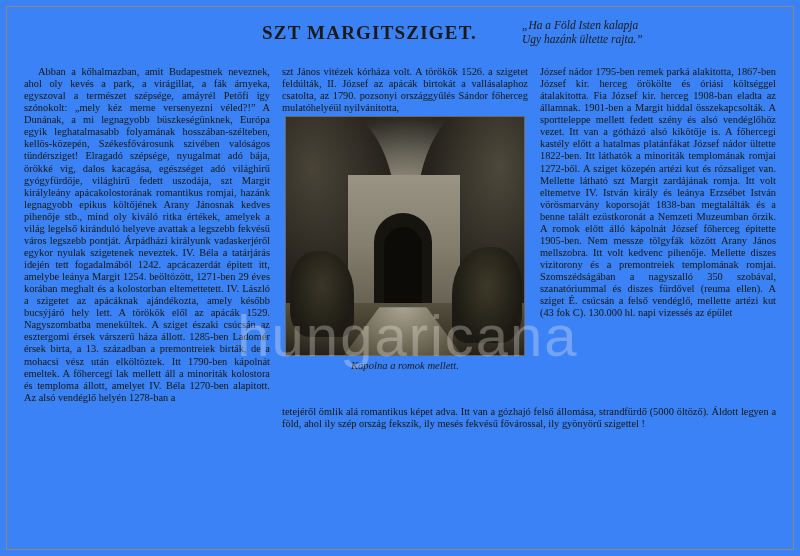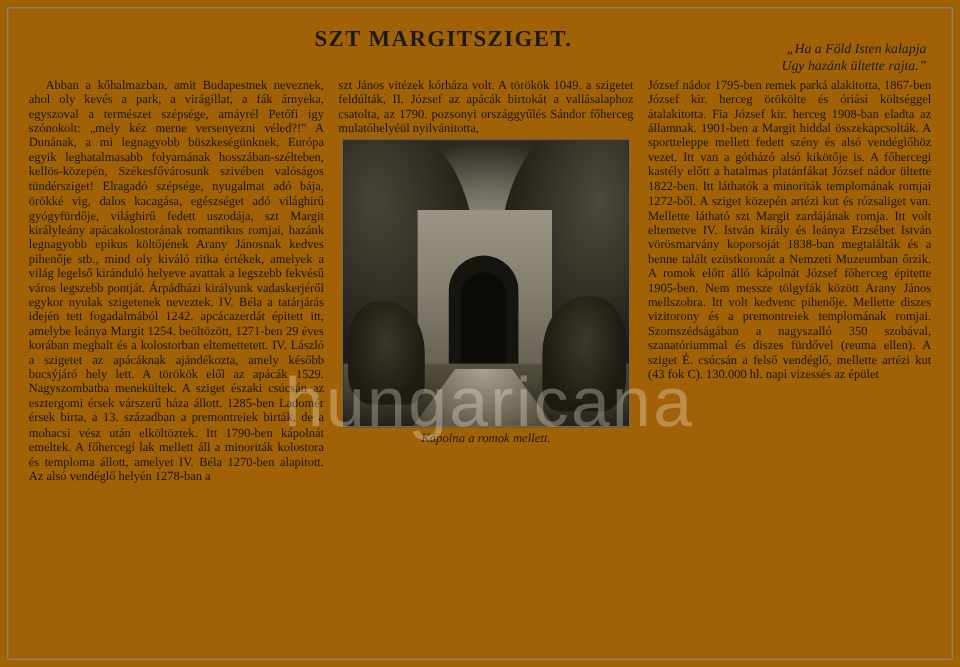--- a/index.html
+++ b/index.html
@@ -10,21 +10,21 @@
     width: 800px;
     height: 556px;
     background: #b9b2a4;
     font-family: "Liberation Serif", serif;
     overflow: hidden;
   }
   .page {
     position: relative;
     width: 800px;
     height: 556px;
-    background: #a16207;
+    background: #3b82f6;
     box-sizing: border-box;
     padding: 14px 16px 10px 16px;
   }
   .page::before {
     content: "";
     position: absolute;
     left: 6px; top: 6px; right: 6px; bottom: 6px;
     border: 1px solid #8c8779;
     pointer-events: none;
   }
@@ -46,23 +46,23 @@
     top: 4px;
     font-size: 19px;
     font-weight: bold;
     letter-spacing: 1.2px;
     color: #1b1a18;
     font-family: "Liberation Serif", serif;
   }
   .epigraph {
     position: absolute;
     right: 4px;
-    top: 16px;
+    top: 0px;
     width: 250px;
-    text-align: right;
+    text-align: left;
     font-style: italic;
     font-size: 11.5px;
     line-height: 1.25;
     color: #1b1a18;
   }
   .columns {
     position: relative;
     display: flex;
     gap: 12px;
     margin-top: 12px;
@@ -222,21 +222,21 @@
       </div>
     </div>
 
     <div class="columns">
 
       <div class="col col-left">
         <p>Abban a kőhalmazban, amit Budapestnek neveznek, ahol oly kevés a park, a virágillat, a fák árnyeka, egyszoval a természet szépsége, amáyrél Petőfi igy szónokolt: „mely kéz merne versenyezni véled?!” A Dunának, a mi legnagyobb büszkeségünknek, Európa egyik leghatalmasabb folyamának hosszában-szélteben, kellös-közepén, Székesfővárosunk szivében valóságos tündérsziget! Elragadó szépsége, nyugalmat adó bája, örökké vig, dalos kacagása, egészséget adó világhirű gyógyfürdője, világhirű fedett uszodája, szt Margit királyleány apácakolostorának romantikus romjai, hazánk legnagyobb epikus költőjének Arany Jánosnak kedves pihenője stb., mind oly kiváló ritka értékek, amelyek a világ legelső kiránduló helyeve avattak a legszebb fekvésű város legszebb pontját. Árpádházi királyunk vadaskerjéről egykor nyulak szigetenek neveztek. IV. Béla a tatárjárás idején tett fogadalmából 1242. apcácazerdát épitett itt, amelybe leánya Margit 1254. beöltözött, 1271-ben 29 éves korában meghalt és a kolostorban eltemettetett. IV. László a szigetet az apácáknak ajándékozta, amely később bucsýjáró hely lett. A törökök elől az apácák 1529. Nagyszombatba menekültek. A sziget északi csúcsán az esztergomi érsek várszerű háza állott. 1285-ben Ladomér érsek birta, a 13. században a premontreiek birták, de a mohacsi vész után elköltöztek. Itt 1790-ben kápolnát emeltek. A főhercegí lak mellett áll a minoriták kolostora és temploma állott, amelyet IV. Béla 1270-ben alapitott. Az alsó vendéglő helyén 1278-ban a</p>
       </div>
 
       <div class="col col-mid">
-        <p class="noind">szt János vitézek kórháza volt. A törökök 1049. a szigetet feldúlták, II. József az apácák birtokát a vallásalaphoz csatolta, az 1790. pozsonyi országgyűlés Sándor főherceg mulatóhelyéül nyilvánitotta,</p>
+        <p class="noind">szt János vitézek kórháza volt. A törökök 1526. a szigetet feldúlták, II. József az apácák birtokát a vallásalaphoz csatolta, az 1790. pozsonyi országgyűlés Sándor főherceg mulatóhelyéül nyilvánitotta,</p>
         <div class="photo-wrap">
           <div class="photo">
             <div class="sky"></div>
             <div class="foliage-l"></div>
             <div class="foliage-r"></div>
             <div class="ruin"></div>
             <div class="arch"></div>
             <div class="arch2"></div>
             <div class="ground"></div>
             <div class="path"></div>
@@ -250,17 +250,18 @@
       <div class="col col-right">
         <p class="noind">József nádor 1795-ben remek parká alakitotta, 1867-ben József kir. herceg örökölte és óriási költséggel átalakitotta. Fia József kir. herceg 1908-ban eladta az államnak. 1901-ben a Margit hiddal összekapcsolták. A sportteleppe mellett fedett szény és alsó vendéglőhöz vezet. Itt van a gótházó alsó kikötője is. A főhercegi kastély előtt a hatalmas platánfákat József nádor ültette 1822-ben. Itt láthatók a minoriták templomának romjai 1272-ből. A sziget közepén artézi kut és rózsaliget van. Mellette látható szt Margit zardájának romja. Itt volt eltemetve IV. István király és leánya Erzsébet István vörösmarvány koporsoját 1838-ban megtalálták és a benne talált ezüstkoronát a Nemzeti Muzeumban őrzik. A romok előtt álló kápolnát József főherceg épitette 1905-ben. Nem messze tölgyfák között Arany János mellszobra. Itt volt kedvenc pihenője. Mellette diszes vizitorony és a premontreiek templomának romjai. Szomszédságában a nagyszalló 350 szobával, szanatóriummal és diszes fürdővel (reuma ellen). A sziget É. csúcsán a felső vendéglő, mellette artézi kut (43 fok C). 130.000 hl. napi vizessés az épület</p>
       </div>
 
       <div class="watermark">hungaricana</div>
     </div>
 
     <div class="bottom-block">
       <div class="bottom-row">
         <div class="bottom-left"></div>
+        <div class="bottom-mid" style="width: 498px;">tetejéről ömlik alá romantikus képet adva. Itt van a gózhajó felső állomása, strandfürdő (5000 öltöző). Áldott legyen a föld, ahol ily szép ország fekszík, ily mesés fekvésű fővárossal, ily gyönyörű szigettel !</div>
       </div>
     </div>
 
   </div>
 </div>
 
 </body></html>

